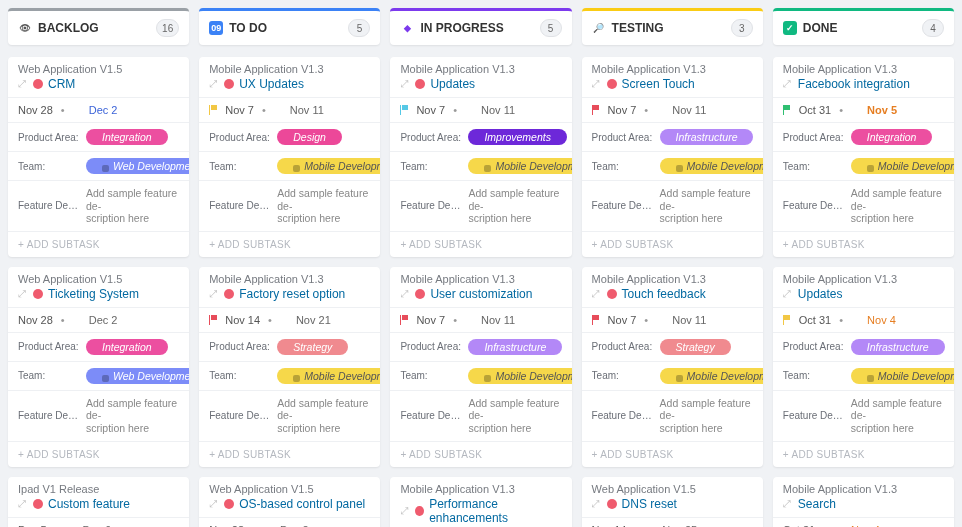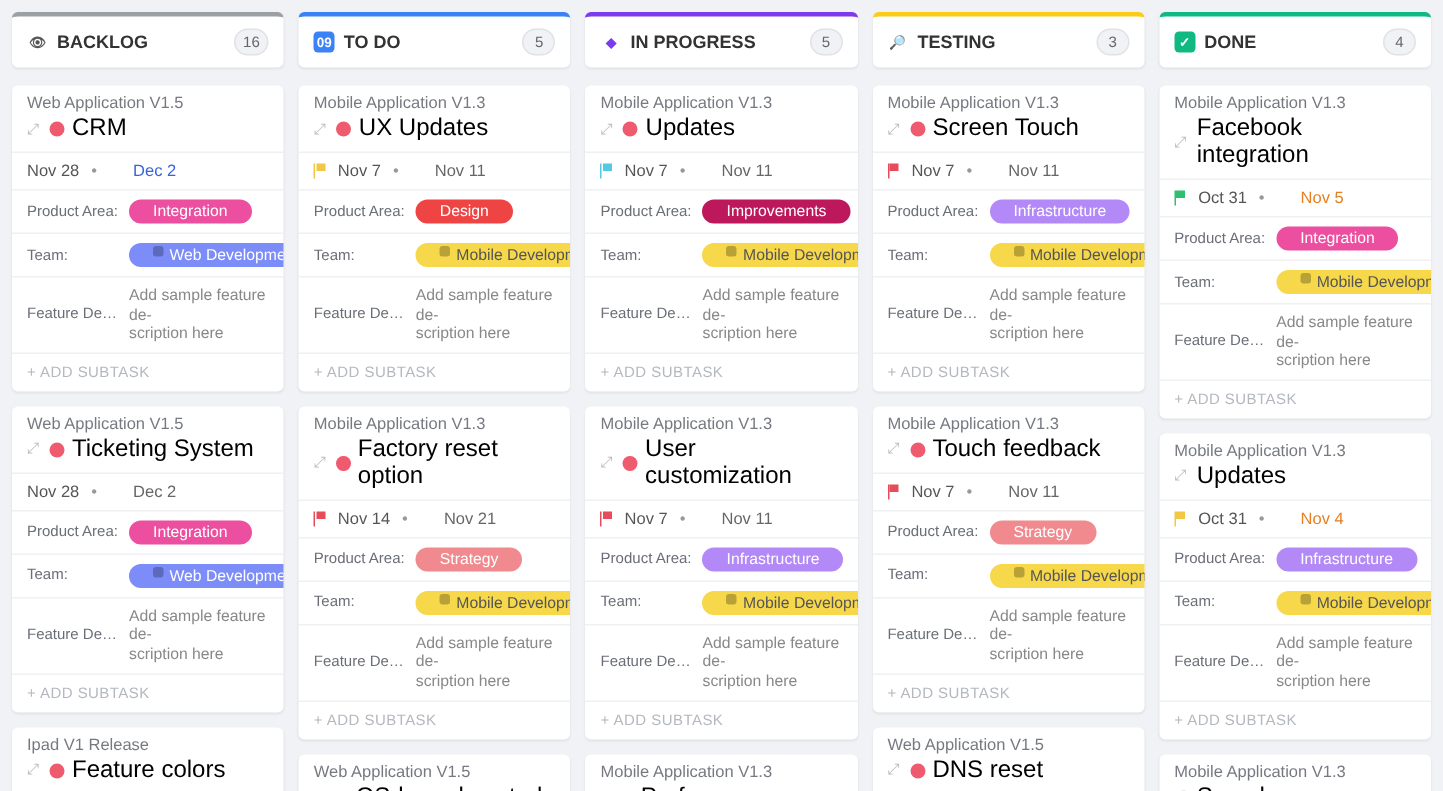--- a/index.html
+++ b/index.html
@@ -87,42 +87,42 @@
   }
   .card-section:last-child { border-bottom:none; }
   .project { color:#767a80; font-size:11px; }
   .title-row { padding-top:2px; }
   .expand { color:#bbb; font-size:10px; margin-right:2px; }
   .prio-dot {
     width:10px; height:10px; border-radius:50%;
     background:#ef5b6e;
     display:inline-block;
   }
-  .task-title { font-weight:500; color:#000000; font-size:16px; }
+  .task-title { font-weight:500; color:#0369a1; font-size:12px; }
   .dates { color:#555; font-size:11px; padding-top:6px; padding-bottom:6px; }
   .dates .d2 { margin-left:16px; }
   .dot-sep { color:#999; margin:0 2px; }
   .flag {
     width:10px; height:10px; display:inline-block;
     position:relative;
   }
   .flag::before {
     content:""; position:absolute; left:0; top:0;
     border-left:1.5px solid currentColor; height:10px;
   }
   .flag::after {
     content:""; position:absolute; left:1.5px; top:0;
     width:6px; height:5px; background:currentColor;
   }
 
   .row-label { color:#6a6e76; font-size:10px; min-width:62px; white-space:nowrap; overflow:hidden; text-overflow:ellipsis; }
   .pill {
-    display:inline-flex; align-items:flex-start; gap:4px;
+    display:inline-flex; align-items:flex-end; gap:4px;
     border-radius:10px; padding:2px 16px;
-    color:#fff; font-size:10.5px; white-space:nowrap;
+    color:#fff; font-size:10.5px; white-space:nowrap;font-style:italic;
   }
   .pill .sq { width:7px; height:7px; border-radius:2px; background:rgba(0,0,0,0.25); display:inline-block; }
   .desc-text { color:#888; font-size:10.5px; line-height:1.2; }
   .add-subtask {
     color:#b4b8bf; font-size:10px; padding:7px 10px;
     letter-spacing:0.3px; font-weight:500;
   }
 </style>
 </head>
 <body>
@@ -202,21 +202,21 @@
 scription here</span>
           </div>
           <div class="add-subtask">+ ADD SUBTASK</div>
         </div>
         <div class="card">
           <div class="card-section" style="display: block;">
             <div class="project">Ipad V1 Release</div>
             <div class="title-row" style="display: flex; align-items: center; gap: 5px;">
               <span class="expand">⤢</span>
               <span class="prio-dot"></span>
-              <span class="task-title">Feature colors</span>
+              <span class="task-title">Custom feature</span>
             </div>
           </div>
           <div class="card-section dates">
             <span>Dec 5</span>
             <span class="dot-sep">•</span>
             <span class="d2" style="color: rgb(102, 102, 102);">Dec 9</span>
           </div>
         </div>
       </div>
     </div>
@@ -237,21 +237,21 @@
             </div>
           </div>
           <div class="card-section dates">
             <span class="flag" style="color: rgb(242, 199, 68);"></span>
             <span>Nov 7</span>
             <span class="dot-sep">•</span>
             <span class="d2" style="color: rgb(102, 102, 102);">Nov 11</span>
           </div>
           <div class="card-section">
             <span class="row-label">Product Area:</span>
-            <span class="pill" style="background: #ef4444;">
+            <span class="pill" style="background: #ec4899;">
               <span>Design</span>
             </span>
           </div>
           <div class="card-section">
             <span class="row-label">Team:</span>
             <span class="pill" style="background: rgb(246, 216, 74); color: rgb(85, 85, 85);">
               <span class="sq"></span>
               <span>Mobile Development</span>
             </span>
           </div>
@@ -331,21 +331,21 @@
             </div>
           </div>
           <div class="card-section dates">
             <span class="flag" style="color: rgb(85, 200, 230);"></span>
             <span>Nov 7</span>
             <span class="dot-sep">•</span>
             <span class="d2" style="color: rgb(102, 102, 102);">Nov 11</span>
           </div>
           <div class="card-section">
             <span class="row-label">Product Area:</span>
-            <span class="pill" style="background: #be185d;">
+            <span class="pill" style="background: #6d28d9;">
               <span>Improvements</span>
             </span>
           </div>
           <div class="card-section">
             <span class="row-label">Team:</span>
             <span class="pill" style="background: rgb(246, 216, 74); color: rgb(85, 85, 85);">
               <span class="sq"></span>
               <span>Mobile Development</span>
             </span>
           </div>
@@ -509,21 +509,21 @@
             <div class="project">Mobile Application V1.3</div>
             <div class="title-row" style="display: flex; align-items: center; gap: 5px;">
               <span class="expand">⤢</span>
               <span class="task-title">Facebook integration</span>
             </div>
           </div>
           <div class="card-section dates">
             <span class="flag" style="color: rgb(47, 191, 113);"></span>
             <span>Oct 31</span>
             <span class="dot-sep">•</span>
-            <span class="d2" style="color: rgb(230, 126, 34);">Nov 5</span>
+            <span class="d2" style="color: rgb(230, 126, 34); font-weight: bold;">Nov 5</span>
           </div>
           <div class="card-section">
             <span class="row-label">Product Area:</span>
             <span class="pill" style="background: rgb(236, 79, 160);">
               <span>Integration</span>
             </span>
           </div>
           <div class="card-section">
             <span class="row-label">Team:</span>
             <span class="pill" style="background: rgb(246, 216, 74); color: rgb(85, 85, 85);">

